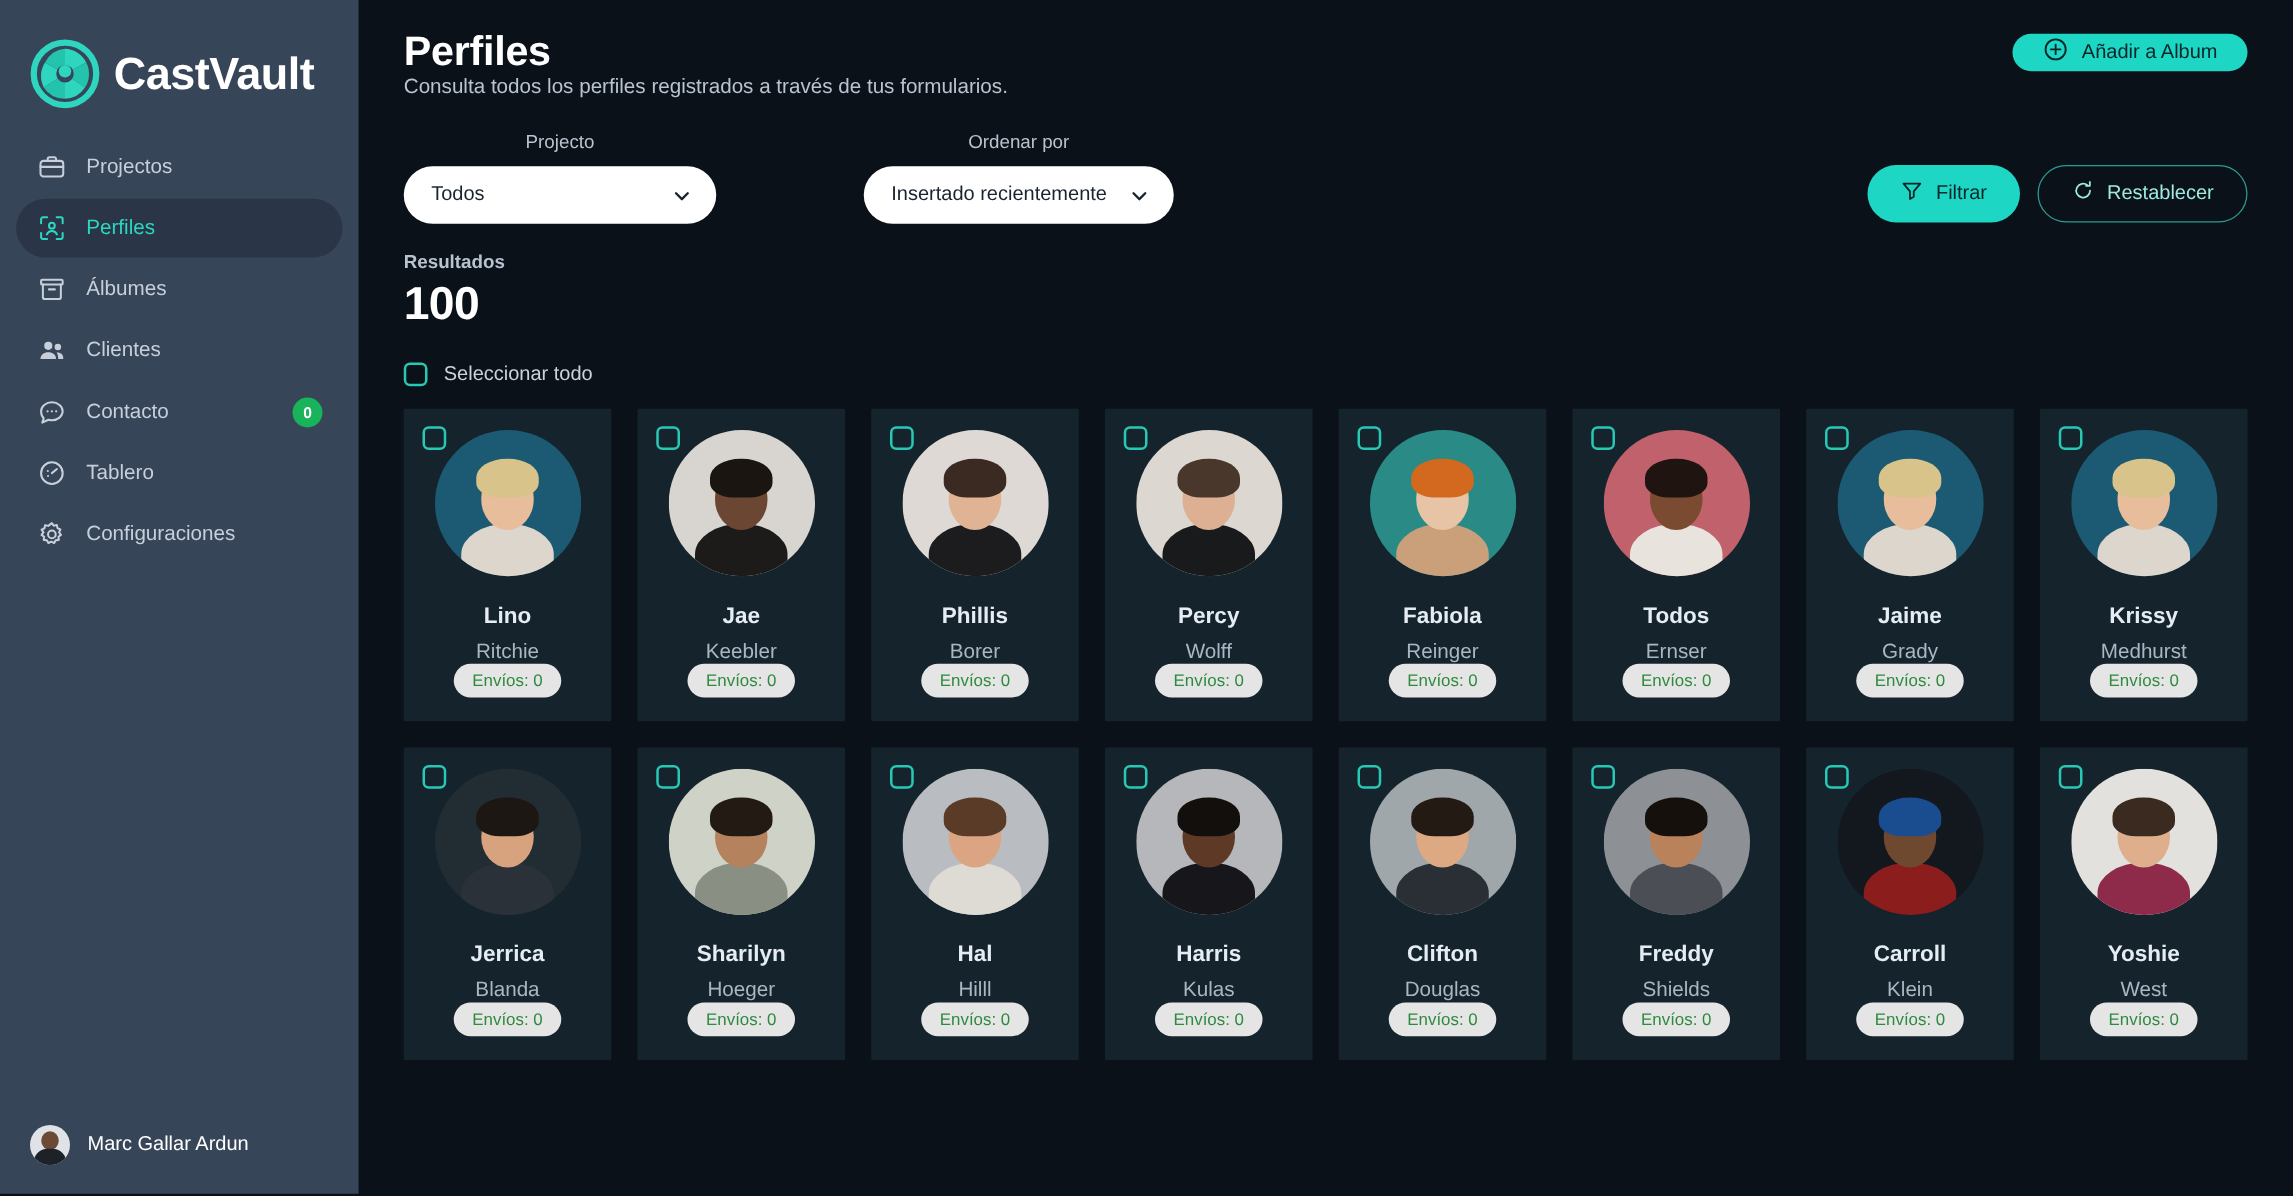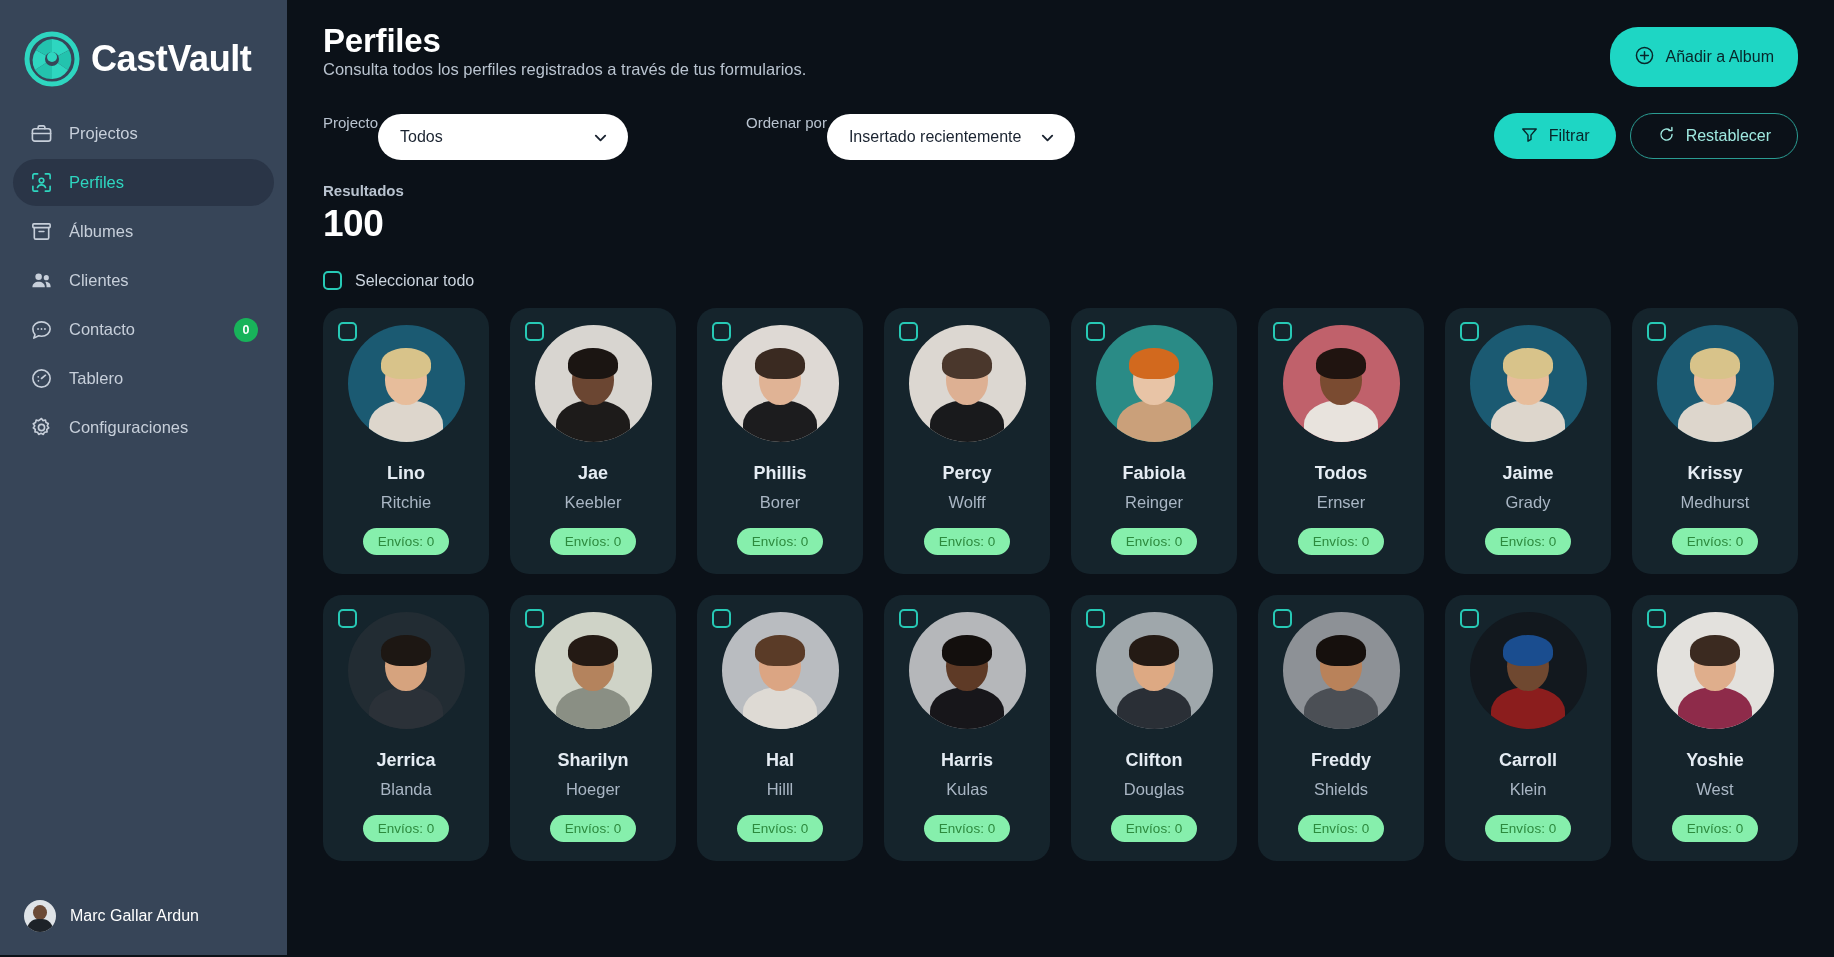--- a/index.html
+++ b/index.html
@@ -68,28 +68,28 @@
     padding: 22px 36px 0 36px;
     overflow: hidden; position: relative;
   }
   .page-head { display: flex; align-items: flex-start; justify-content: space-between; }
   .page-title { font-size: 33px; font-weight: 700; color: #ffffff; letter-spacing: -0.2px; }
   .page-sub { font-size: 16.5px; color: #b9c3cf; }
   .btn-add {
     display: flex; align-items: center; gap: 10px;
     background: #1ed6c4; color: #08262a;
     border: none; border-radius: 28px;
-    height: 60px; padding: 0 24px;
+    height: 30px; padding: 0 24px;
     font-size: 16px; font-family: inherit; cursor: pointer;
     margin-top: 5px;
   }
   .btn-add svg { width: 21px; height: 21px; }
 
   .controls { display: flex; align-items: flex-end; margin-top: 26px; }
-  .field { display: flex; flex-direction: row; text-align: center; }
+  .field { display: flex; flex-direction: column; text-align: center; }
   .field-label { font-size: 15px; color: #b9c3cf; margin-bottom: 11px; }
   .select {
     width: 250px; height: 46px; border-radius: 24px;
     background: #ffffff; color: #1a2330;
     display: flex; align-items: center; justify-content: space-between;
     padding: 0 20px 0 22px; font-size: 16px; cursor: pointer;
   }
   .select.wide { width: 248px; }
   .select .chev { width: 15px; height: 15px; flex: 0 0 15px; }
   .field-gap { width: 118px; }
@@ -123,21 +123,21 @@
 
   
   .grid {
     margin-top: 18px;
     display: grid;
     grid-template-columns: repeat(8, 1fr);
     gap: 21px;
   }
   .card {
     background: #15242c;
-    border-radius: 19px;
+    border-radius: 1px;
     padding: 14px 12px 19px 12px;
     position: relative;
     display: flex; flex-direction: column; align-items: center;
     cursor: pointer;
   }
   .card-cbx { position: absolute; left: 15px; top: 14px; }
   .avatar {
     width: 117px; height: 117px; border-radius: 50%;
     overflow: hidden; margin-top: 3px;
     position: relative; flex: 0 0 117px;
@@ -146,22 +146,22 @@
   .av-head { position: absolute; border-radius: 50%; }
   .av-body { position: absolute; border-radius: 50% 50% 0 0; }
   .card-first {
     margin-top: 22px; font-size: 18px; font-weight: 700;
     color: #e5ecf3; text-align: center; line-height: 1.1;
   }
   .card-last {
     margin-top: 9px; font-size: 16.5px; color: #a9b6c4; text-align: center;
   }
   .pill {
-    margin-top: 16px;
-    background: #86efac; color: #2d8a3e;
+    margin-top: 0;
+    background: #e5e5e5; color: #2d8a3e;
     border-radius: 14px; padding: 6px 15px;
     font-size: 13.5px; white-space: nowrap;
   }
 </style>
 </head>
 <body>
 
 <div class="app">
 
   <aside class="sidebar">

